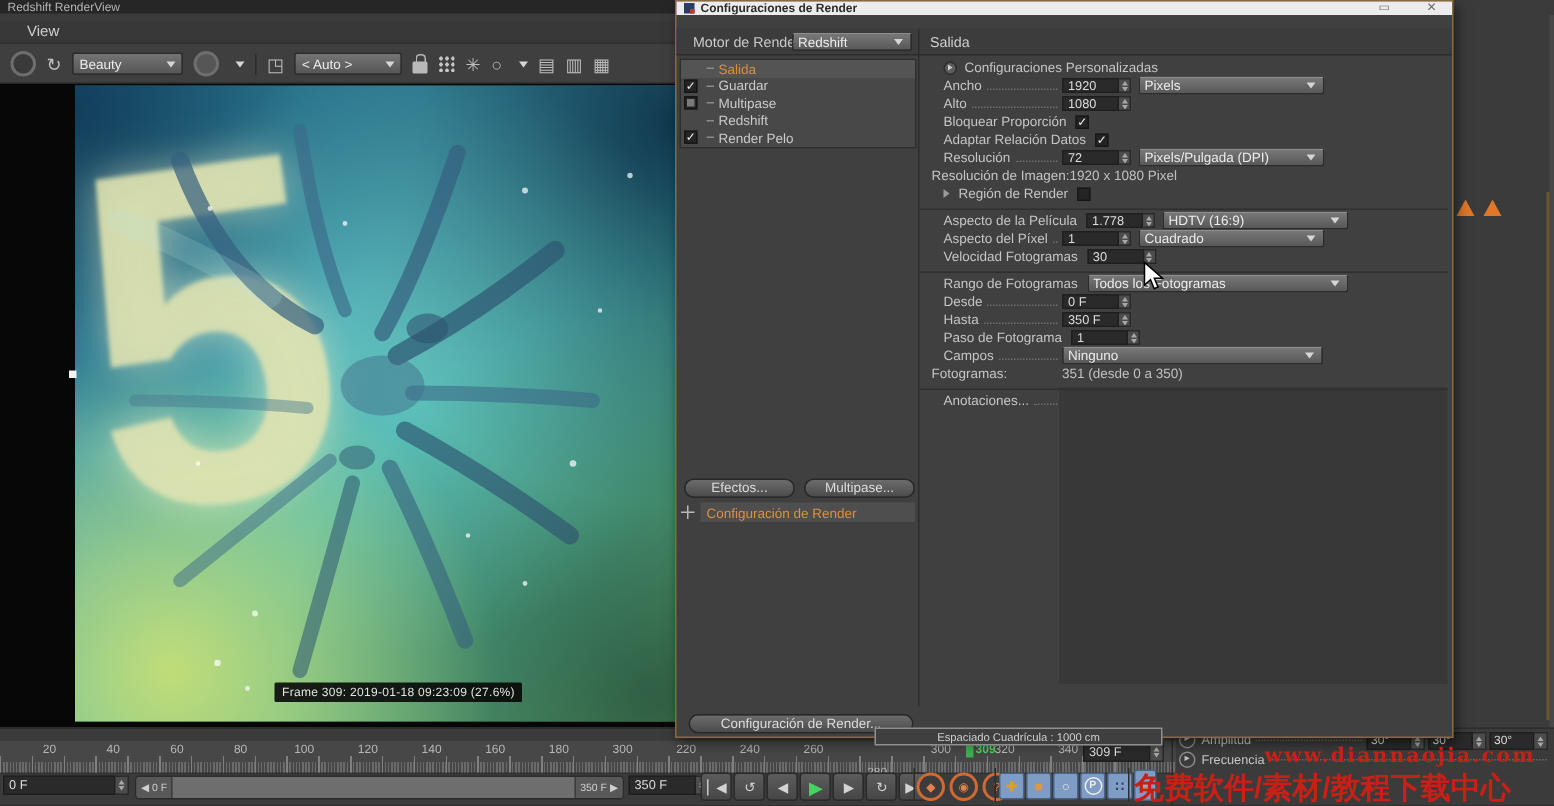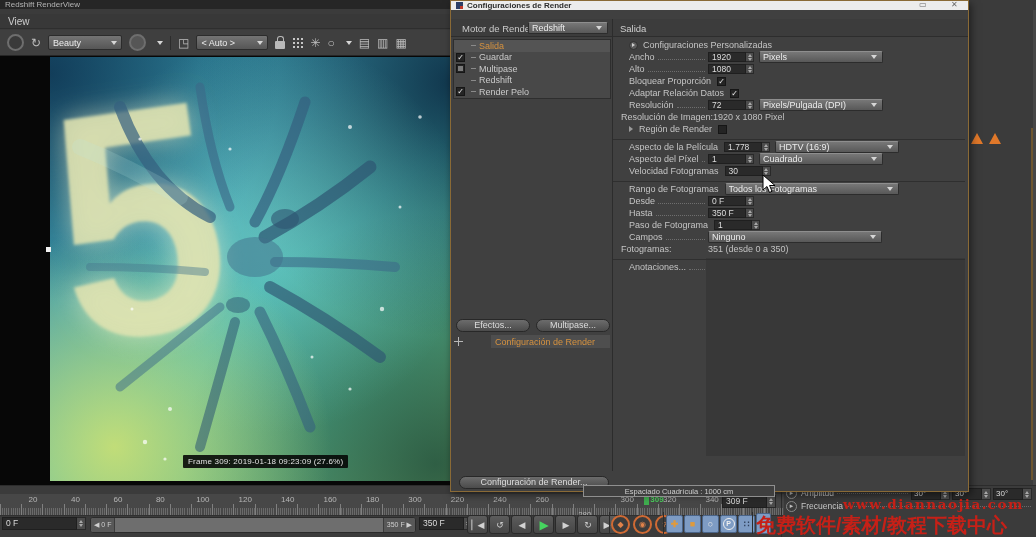--- a/index.html
+++ b/index.html
@@ -4,21 +4,21 @@
 <style>
   html,body{margin:0;padding:0;background:#222;}
   #app{position:relative;width:1036px;height:537px;background:#3b3b3b;overflow:hidden;
        font-family:"Liberation Sans",sans-serif;color:#c8c8c8;user-select:none;}
   .abs{position:absolute;}
 
   
   .rv-titlebar{left:0;top:0;width:452px;height:9px;background:#262626;font-size:8px;color:#b4b4b4;
                line-height:9px;padding-left:5px;box-sizing:border-box;}
   .rv-menubar{left:0;top:14px;width:452px;height:15px;background:#383838;font-size:10px;color:#cfcfcf;
-              line-height:15px;padding-left:8px;box-sizing:border-box;border-bottom:1px solid #2e2e2e;}
+              line-height:15px;padding-left:18px;box-sizing:border-box;border-bottom:1px solid #2e2e2e;}
   .rv-toolbar{left:0;top:30px;width:452px;height:26px;background:#3f3f3f;display:flex;align-items:center;
               gap:7px;padding-left:7px;box-sizing:border-box;border-bottom:1px solid #262626;}
   .rv-circle{width:13px;height:13px;border-radius:50%;background:#3a3a3a;border:2px solid #6e6e6e;flex:none;}
   .rv-glyph{font-size:12px;color:#bdbdbd;line-height:14px;flex:none;}
   .rv-dd{height:15px;background:linear-gradient(#747474,#565656);border:1px solid #2c2c2c;border-radius:2px;
          display:flex;align-items:center;font-size:9px;color:#ececec;padding:0 4px;flex:none;box-sizing:border-box;}
   .rv-dd .dda{margin-left:auto;}
   .dda{width:0;height:0;border:3px solid transparent;border-top:4px solid #d6d6d6;margin-left:4px;flex:none;margin-bottom:-3px;}
   .tsep{width:1px;height:14px;background:#2c2c2c;flex:none;}
   .lock{width:10px;height:8px;background:#b9b9b9;border-radius:1px;position:relative;margin-top:4px;flex:none;}
@@ -69,21 +69,21 @@
        line-height:8px;text-align:center;flex:none;}
   .cbx.part{background:#242424;position:relative;}
   .cbx.part::after{content:'';position:absolute;left:1px;top:1px;right:1px;bottom:1px;background:#7a7a7a;}
   .cbx.hidden{visibility:hidden;}
   .dash{width:5px;border-top:1px solid #8a8a8a;margin:0 3px 0 4px;flex:none;}
   .tab-label{font-size:9px;color:#cacaca;white-space:nowrap;}
   .tab-row.sel .tab-label{color:#d6923f;}
 
   .pill{position:absolute;height:13px;border-radius:7px;background:linear-gradient(#6c6c6c,#4b4b4b);
         border:1px solid #282828;color:#dcdcdc;font-size:9px;text-align:center;line-height:11px;}
-  .cfg-row{position:absolute;left:3px;top:334px;width:156px;height:13px;display:flex;align-items:center;gap:24px;}
+  .cfg-row{position:absolute;left:3px;top:334px;width:156px;height:13px;display:flex;align-items:center;}
   .cfg-icon{width:9px;height:9px;position:relative;flex:none;margin-right:4px;}
   .cfg-icon::before{content:'';position:absolute;left:4px;top:0;width:1px;height:9px;background:#b8b8b8;}
   .cfg-icon::after{content:'';position:absolute;left:0;top:4px;width:9px;height:1px;background:#b8b8b8;}
   .cfg-bar{flex:1;height:13px;background:#4e4e4e;display:flex;align-items:center;padding-left:4px;}
   .cfg-label{font-size:9px;color:#d6923f;white-space:nowrap;}
 
   .rows{position:absolute;left:162px;top:38px;width:352px;}
   .annot-dark{position:absolute;left:255px;top:257px;width:259px;height:198px;background:#383838;}
   .rrow{display:flex;align-items:center;height:12px;padding-left:16px;font-size:9px;color:#c4c4c4;position:relative;z-index:2;}
   .rrow.static{padding-left:8px;}

